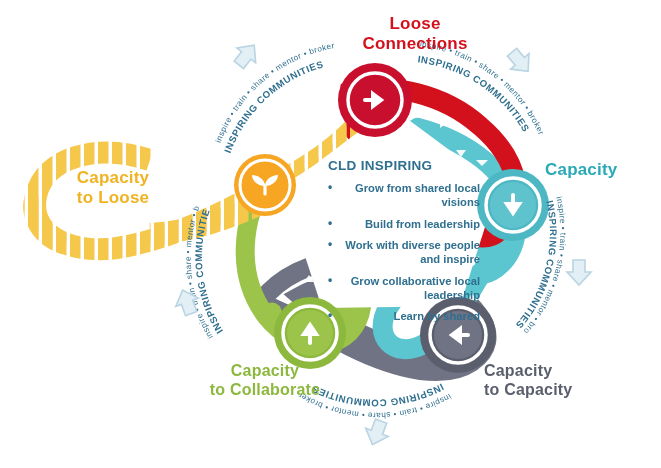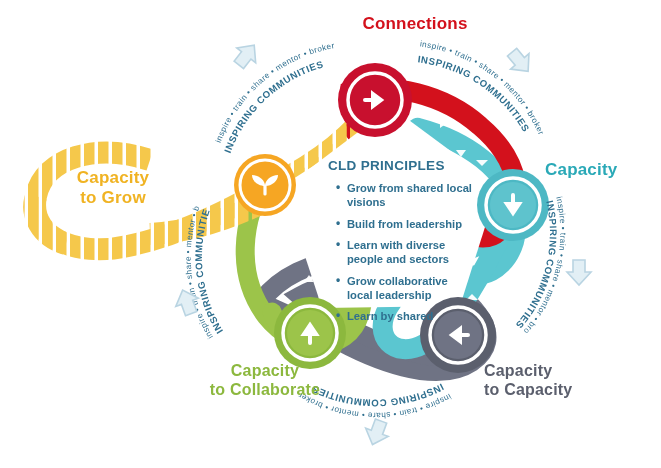--- a/index.html
+++ b/index.html
@@ -10,21 +10,21 @@
 
   .corner-label{position:absolute;font-weight:bold;line-height:1.18;letter-spacing:.2px;}
   .cl-grow{left:48px;top:168px;width:130px;text-align:center;font-size:17px;color:#f0b323;}
   .cl-act{left:545px;top:160px;width:112px;text-align:left;font-size:17px;color:#2aa9b7;}
   .cl-collab{left:190px;top:362px;width:150px;text-align:center;font-size:16px;color:#8cb83e;}
   .cl-org{left:484px;top:362px;width:140px;text-align:left;font-size:16px;color:#5b5f6d;}
   .cl-loose{left:330px;top:14px;width:170px;text-align:center;font-size:17px;color:#d3111c;}
 
   .panel{position:absolute;left:328px;top:158px;width:152px;}
   .panel h3{margin:0 0 8px 0;font-size:13.5px;font-weight:bold;color:#2f6f8f;letter-spacing:.3px;}
-  .panel ul{margin:8px;padding:0;list-style:none;}
+  .panel ul{margin:0;padding:0;list-style:none;text-align:right;}
   .panel li{position:relative;padding-left:11px;margin-bottom:7px;font-size:11.2px;
             font-weight:bold;color:#2f6f8f;line-height:1.28;}
   .panel li:before{content:"\2022";position:absolute;left:0;top:-1px;color:#2f6f8f;font-size:12px;}
 </style>
 </head>
 <body>
 
 <div id="stage">
 
   <svg class="layer" viewBox="0 0 661 468">
@@ -195,46 +195,47 @@
       <g transform="translate(376,432) rotate(200)">
         <path d="M-7,12 v-12 h-6 l12,-13 12,13 h-6 v12 z"></path>
       </g>
       <g transform="translate(188,302) rotate(-20)">
         <path d="M-7,12 v-12 h-6 l12,-13 12,13 h-6 v12 z"></path>
       </g>
     </g>
   </svg>
 
   <div class="corner-label cl-loose">
+    <div>Loose</div>
     <div>Connections</div>
   </div>
 
   <div class="corner-label cl-grow">
     <div>Capacity</div>
-    <div>to Grow</div>
+    <div>to Loose</div>
   </div>
 
   <div class="corner-label cl-act">
     <div>Capacity</div>
   </div>
 
   <div class="corner-label cl-collab">
     <div>Capacity</div>
     <div>to Collaborate</div>
   </div>
 
   <div class="corner-label cl-org">
     <div>Capacity</div>
     <div>to Capacity</div>
   </div>
 
   <div class="panel">
-    <h3>CLD PRINCIPLES</h3>
+    <h3>CLD INSPIRING</h3>
     <ul>
       <li>Grow from shared local visions</li>
       <li>Build from leadership</li>
-      <li>Learn with diverse people and sectors</li>
+      <li>Work with diverse people and inspire</li>
       <li>Grow collaborative local leadership</li>
       <li>Learn by shared</li>
     </ul>
   </div>
 
 </div>
 
 </body></html>

